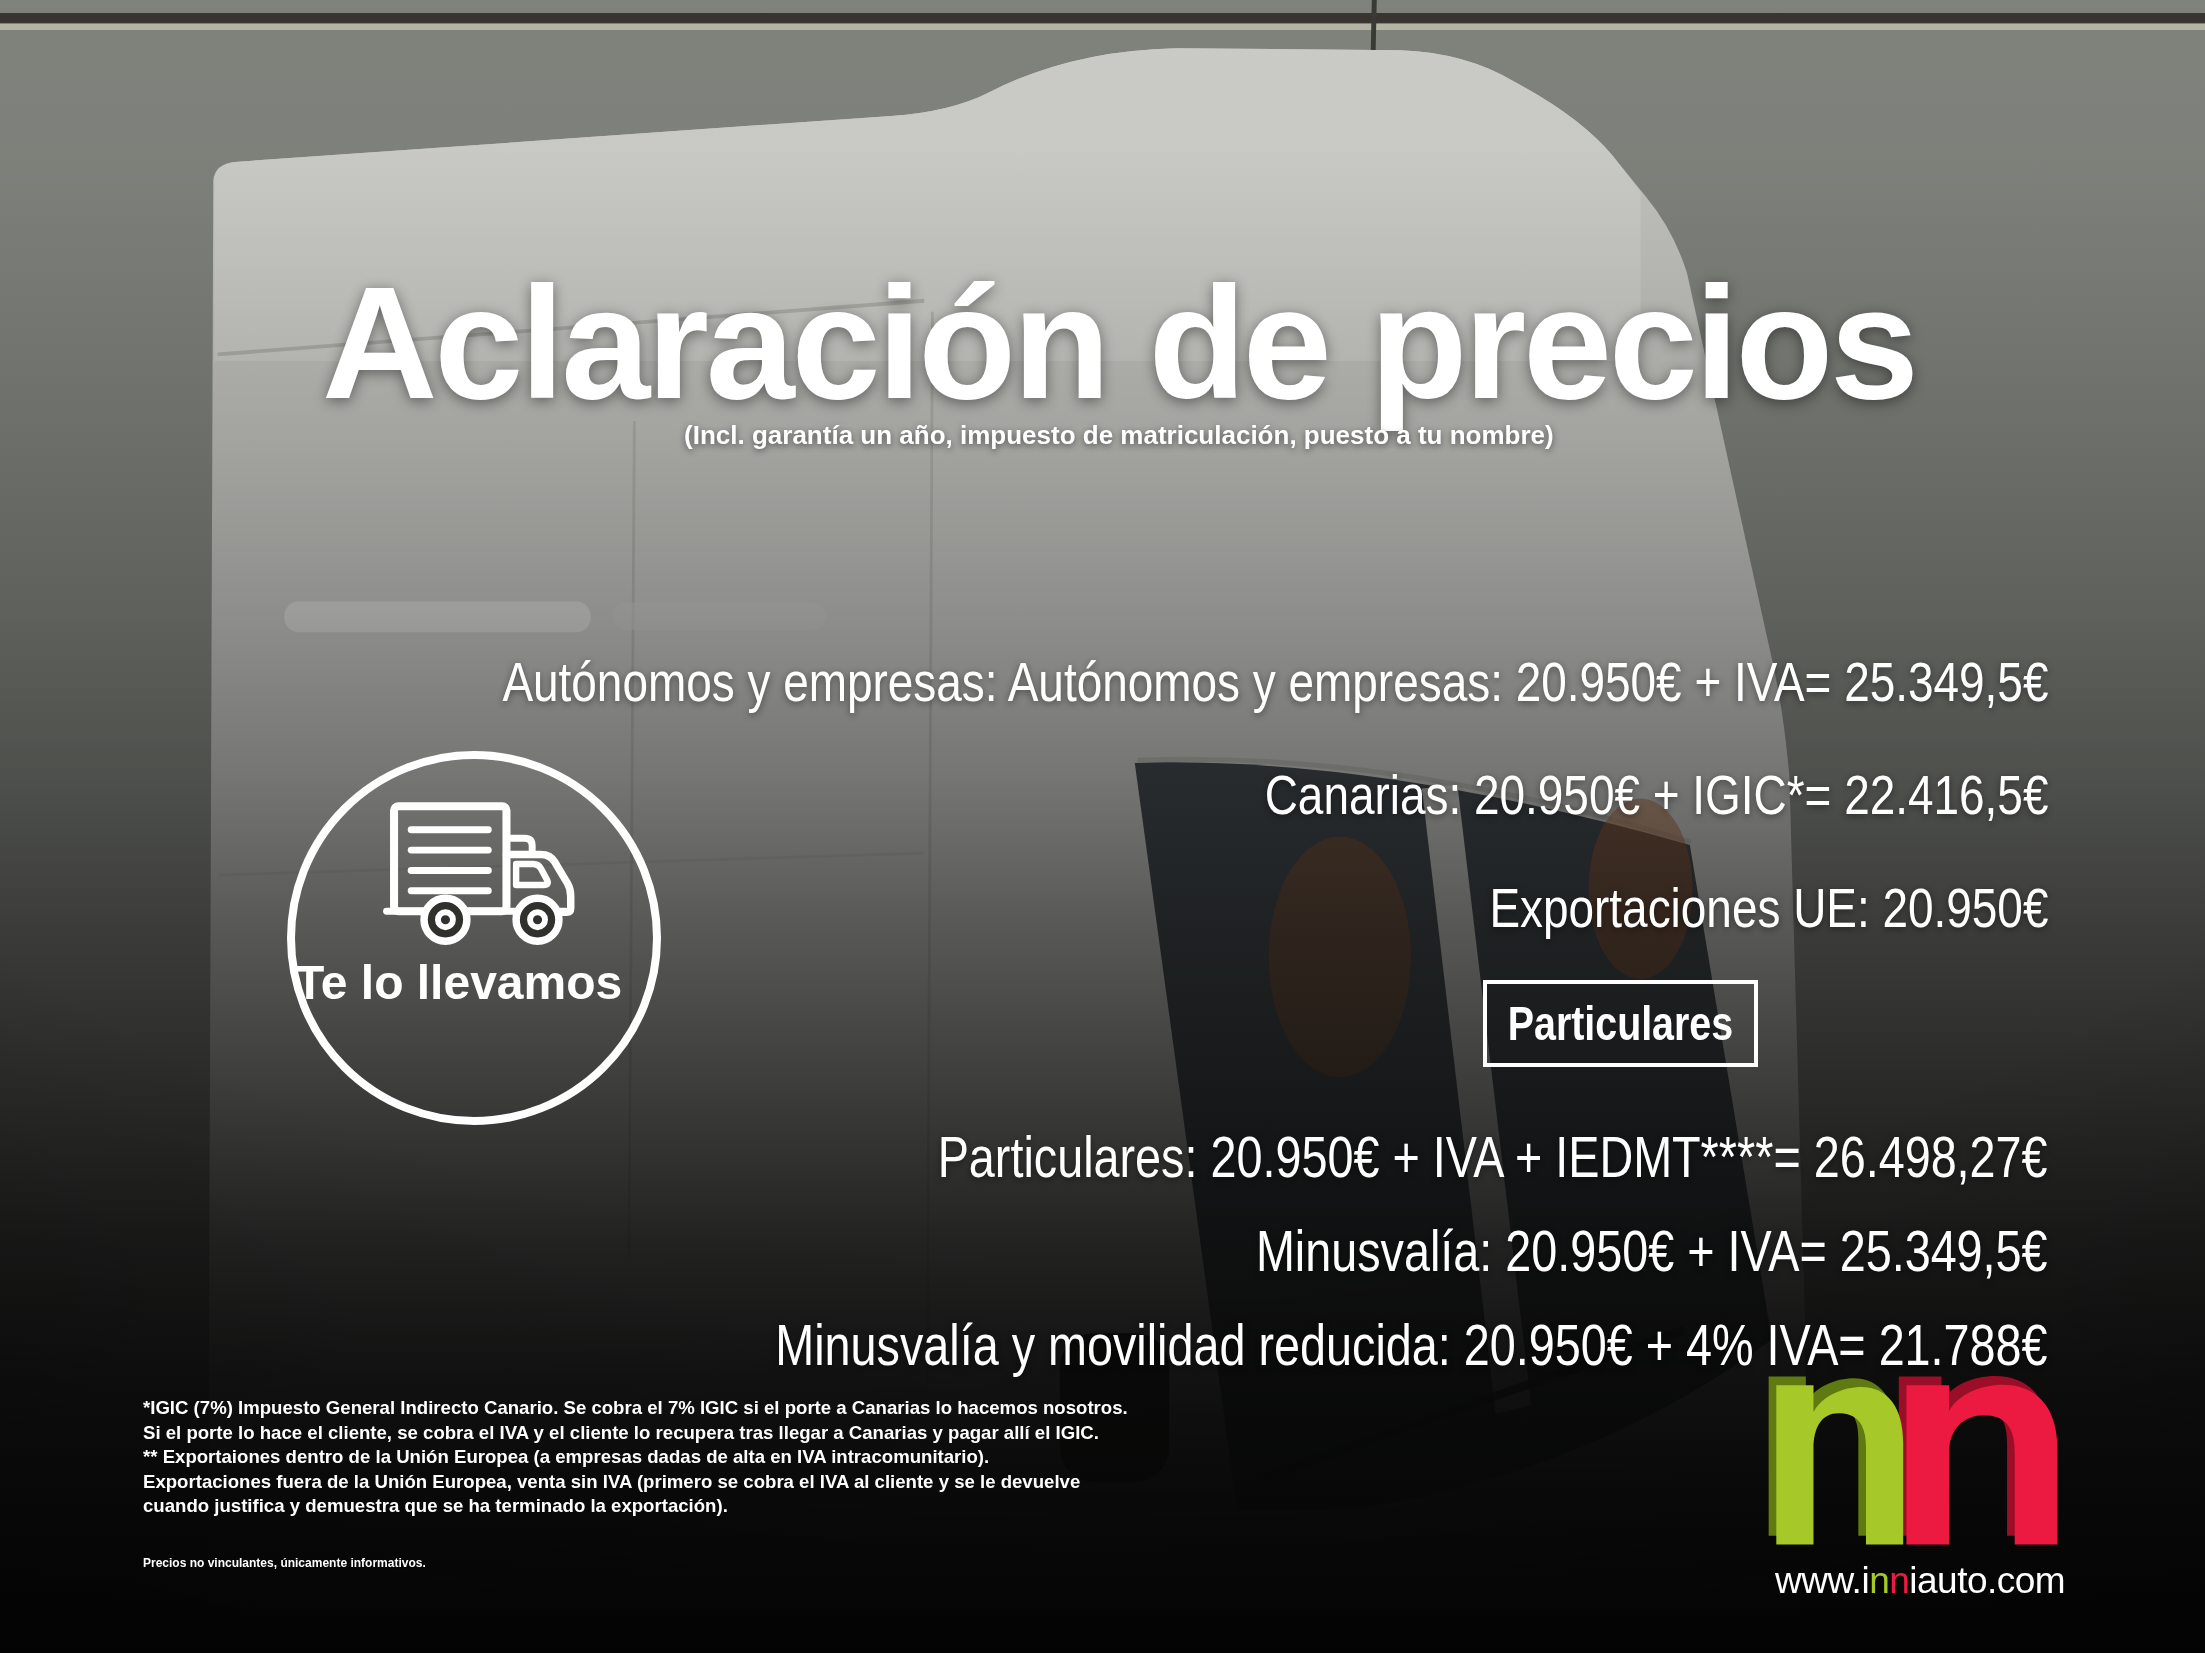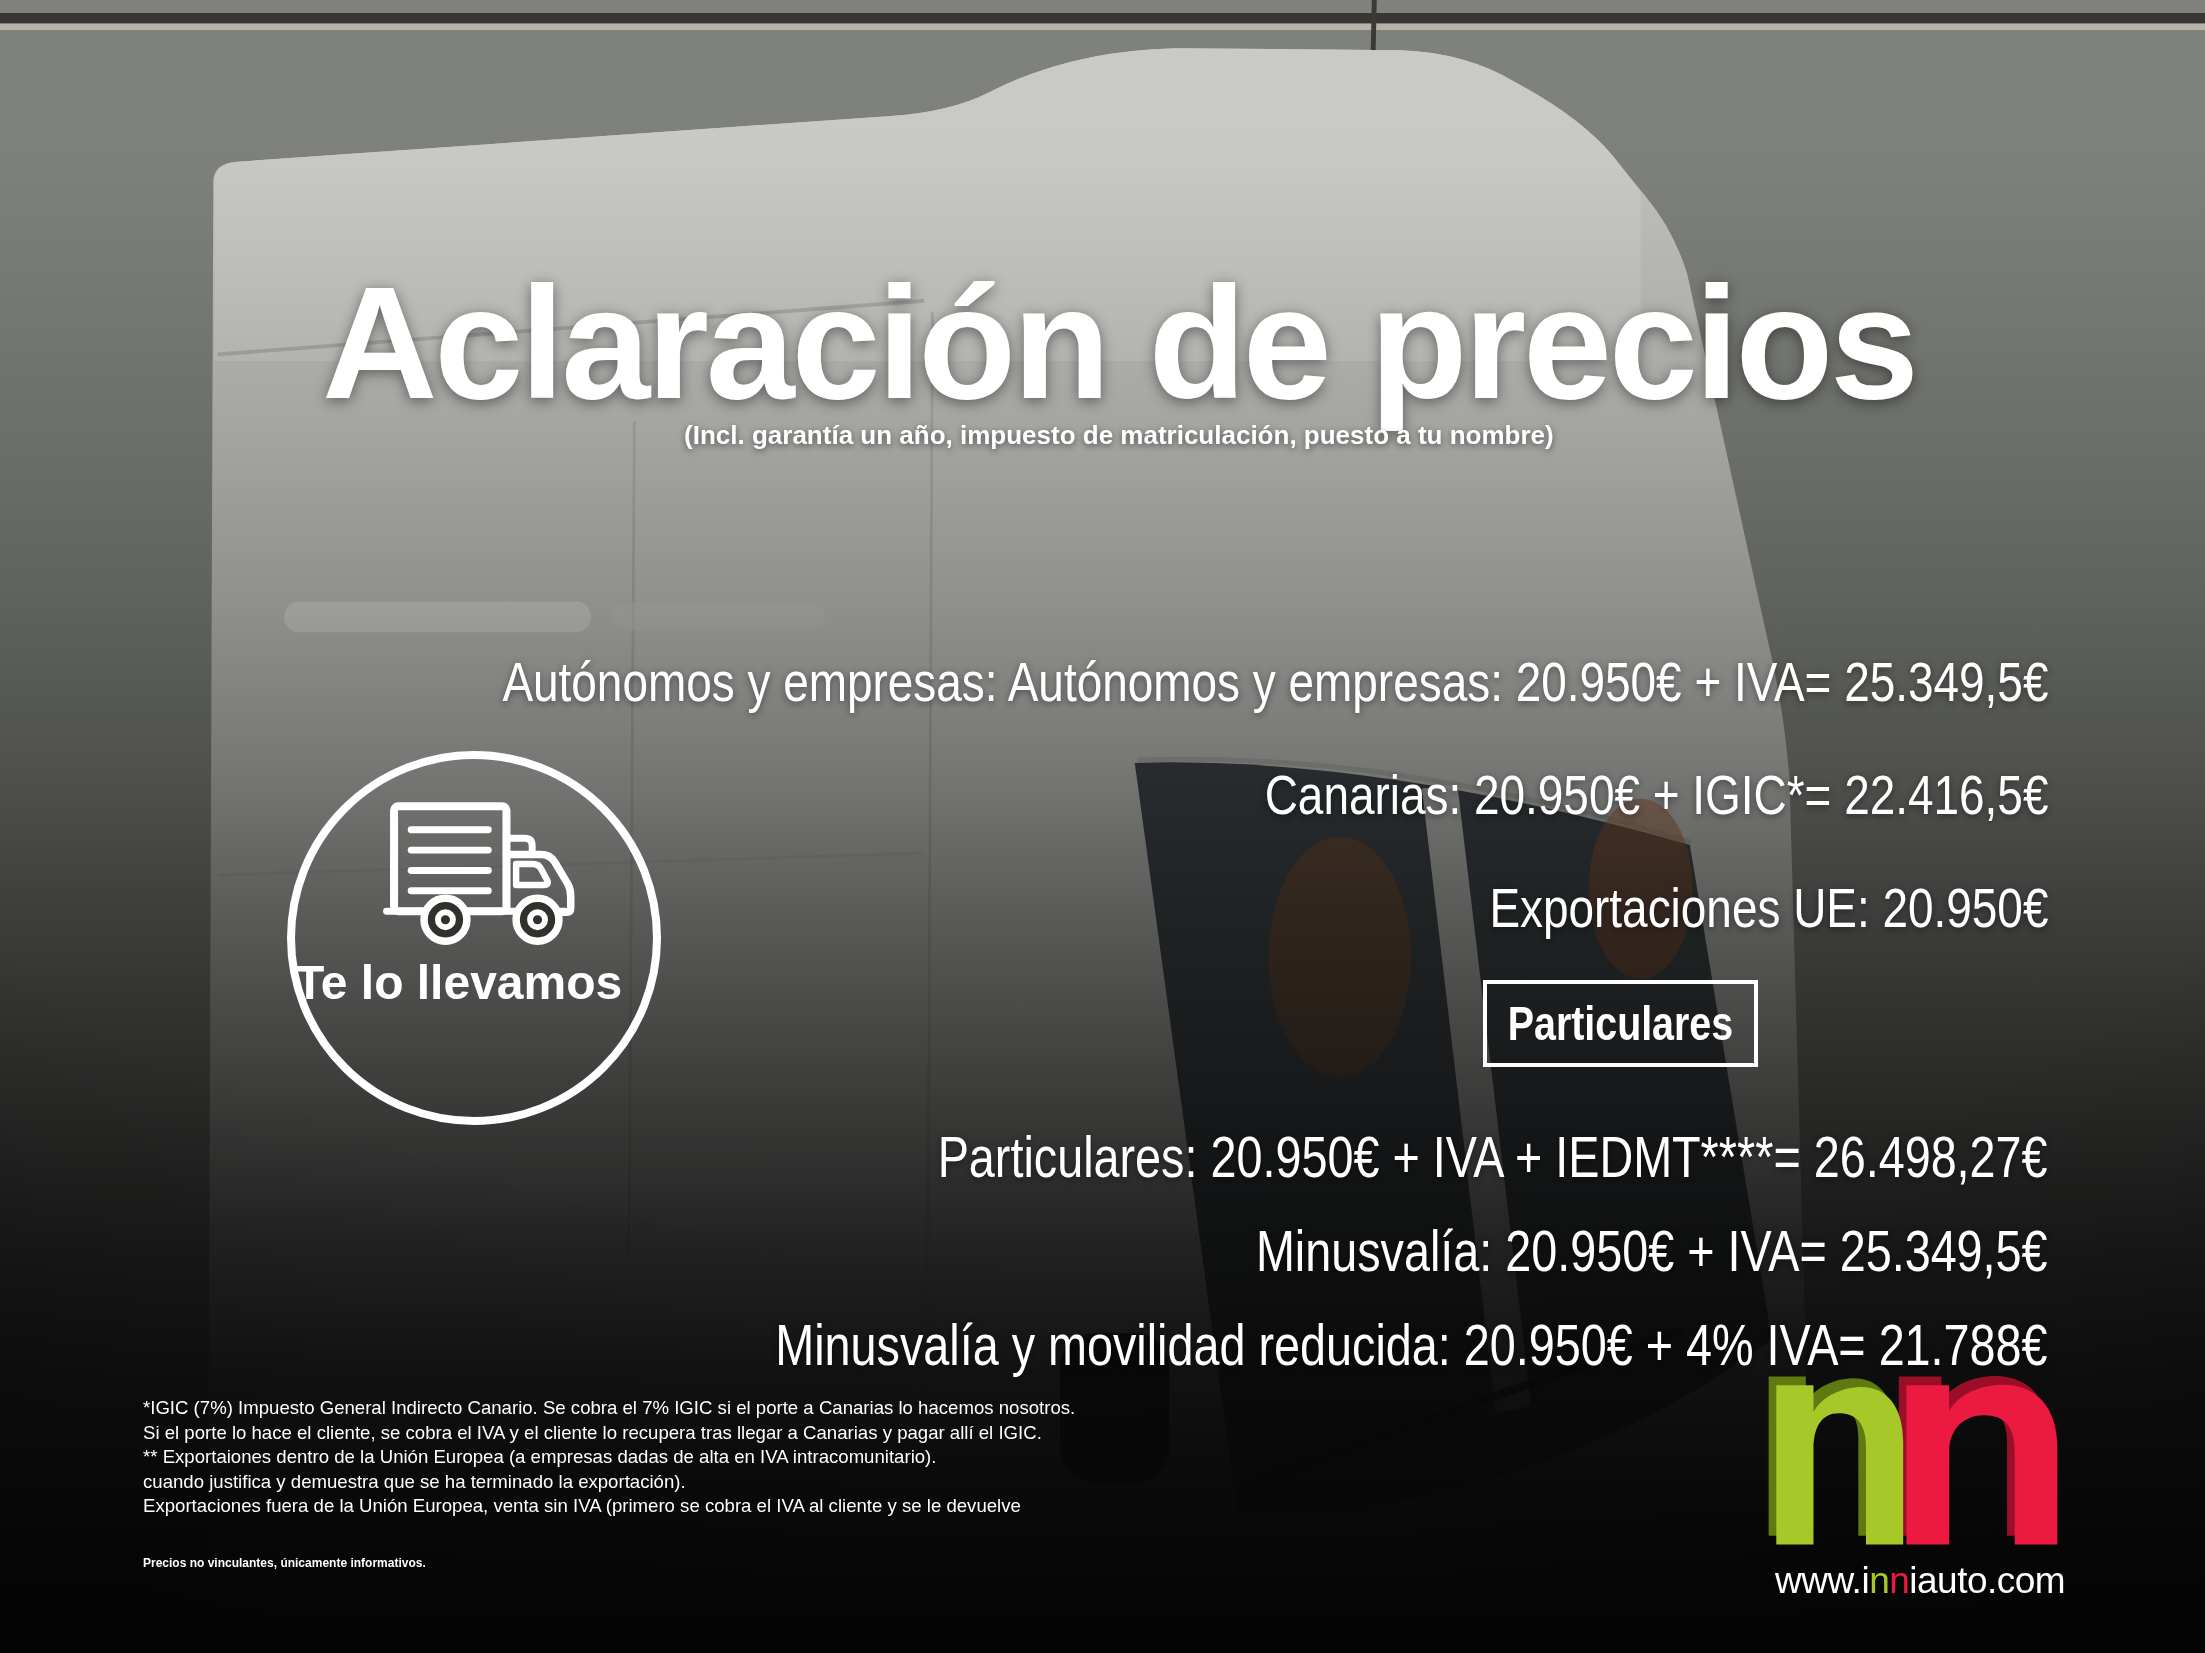--- a/index.html
+++ b/index.html
@@ -38,21 +38,21 @@
          border:8.2px solid #fff;border-radius:50%;box-sizing:border-box;}
   .badge-icon{position:absolute;left:83px;top:34px;width:197px;height:156px;}
   .badge-text{position:absolute;left:0;right:8px;top:200px;
          font-size:48px;font-weight:700;line-height:47px;}
   
   .particulares-box{position:absolute;left:1483px;top:980px;width:275px;height:87px;
          border:4.4px solid #fff;box-sizing:border-box;display:flex;align-items:center;
          justify-content:center;}
   .particulares-box span{font-size:48px;font-weight:700;transform:scaleX(.82);white-space:nowrap;}
   
-  .footnotes{position:absolute;left:143px;top:1396px;font-size:18.6px;font-weight:400;
+  .footnotes{position:absolute;left:143px;top:1396px;font-size:18.6px;font-weight:700;
          line-height:24.6px;white-space:nowrap;}
   .disclaimer{position:absolute;left:143px;top:1557px;font-size:12px;font-weight:700;
          line-height:1;white-space:nowrap;}
   
   .logo{position:absolute;left:1761px;top:1365px;width:339px;height:186px;}
   .logo-url{position:absolute;left:1775px;top:1560px;font-size:37px;font-weight:400;
          letter-spacing:-0.5px;white-space:nowrap;}
   .logo-url .n-green{color:#a6c828;}
   .logo-url .n-red{color:#ec1a41;}
 </style>
@@ -139,22 +139,22 @@
     <div class="prices prices-private">
       <div class="price-line">Particulares: 20.950€ + IVA + IEDMT****= 26.498,27€</div>
       <div class="price-line">Minusvalía: 20.950€ + IVA= 25.349,5€</div>
       <div class="price-line">Minusvalía y movilidad reducida: 20.950€ + 4% IVA= 21.788€</div>
     </div>
 
     <div class="footnotes">
       <div>*IGIC (7%) Impuesto General Indirecto Canario. Se cobra el 7% IGIC si el porte a Canarias lo hacemos nosotros.</div>
       <div>Si el porte lo hace el cliente, se cobra el IVA y el cliente lo recupera tras llegar a Canarias y pagar allí el IGIC.</div>
       <div>** Exportaiones dentro de la Unión Europea (a empresas dadas de alta en IVA intracomunitario).</div>
+      <div>Exportaciones fuera de la Unión Europea, venta sin IVA (primero se cobra el IVA al cliente y se le devuelve</div>
       <div>cuando justifica y demuestra que se ha terminado la exportación).</div>
-      <div>Exportaciones fuera de la Unión Europea, venta sin IVA (primero se cobra el IVA al cliente y se le devuelve</div>
     </div>
     <div class="disclaimer">Precios no vinculantes, únicamente informativos.</div>
 
     <svg class="logo" viewBox="0 0 620 340">
       <g transform="translate(-14,-16)">
         <path d="M28 328 V37 H96 V86 C112 56 150 40 184 40 C232 40 260 78 260 142 V328 H192 V150
                  C192 106 174 88 142 88 C112 88 96 112 96 154 V328 Z" fill="#5e7a10"></path>
         <path d="M266 328 V37 H344 V84 C362 52 404 36 442 36 C506 36 542 80 542 152 V328 H464 V158
                  C464 112 444 92 408 92 C372 92 344 116 344 160 V328 Z" fill="#9a0f27"></path>
       </g>

